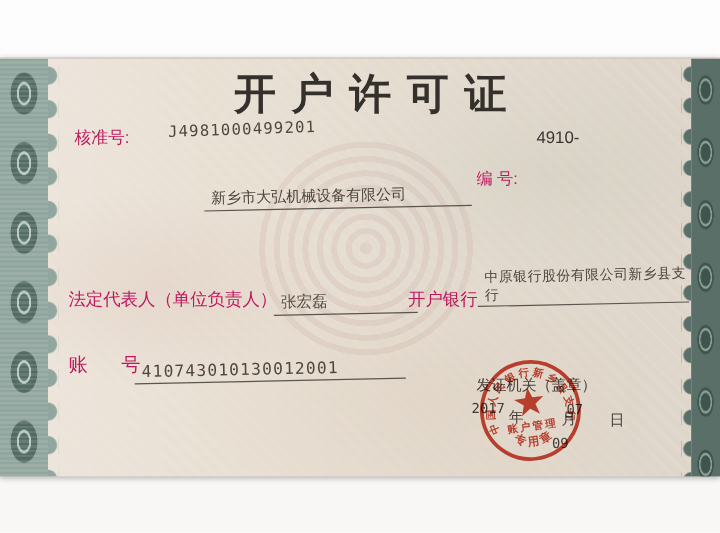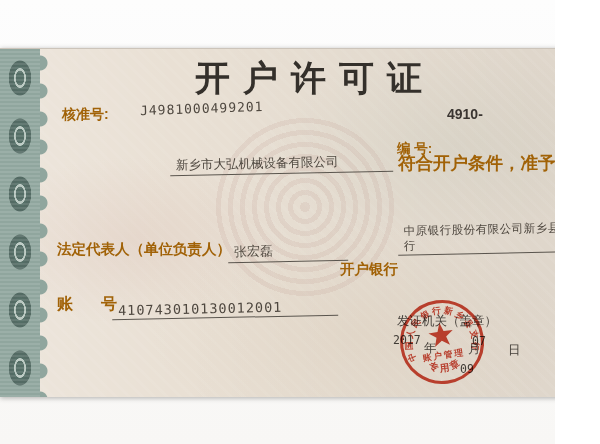--- a/index.html
+++ b/index.html
@@ -1,17 +1,17 @@
 <!DOCTYPE html>
 <html style="--serial-red: #b5352b; --seal-red: #cd3a27; --paper: #e9e0d4; --ink: #3b3733; --border-teal: #90a69e; --border-teal-dark: #5a6f68;"><head>
 <meta charset="utf-8">
 <style>
   html,body{margin:0;padding:0;background:#ffffff;}
   .photo{
-    position:relative;width:555px;height:444px;overflow:hidden;
+    position:relative;width:600px;height:444px;overflow:hidden;
     background:linear-gradient(180deg,#fdfdfd 0%,#f8f7f5 100%);
     font-family:"Liberation Sans",sans-serif;
   }
   
   .cert{
     position:absolute;left:0;top:48px;width:600px;height:348px;
     background-color:var(--paper,#e9e0d4);
     box-shadow:0 1px 5px rgba(0,0,0,.30);
     border-top:1px solid rgba(0,0,0,.12);
   }
@@ -57,38 +57,38 @@
     background-image:radial-gradient(circle 7px at 8px 13px,var(--border-teal-dark,#5a6f68) 6px,rgba(90,111,104,0) 7px);
     background-size:8px 26px;background-repeat:repeat-y;
   }
   
   .t{position:absolute;white-space:nowrap;color:var(--ink,#3b3733);}
   .title{
     top:6px;left:40px;right:10px;text-align:center;
     font-family:"DejaVu Serif",serif;font-weight:bold;
     font-size:35px;letter-spacing:13px;color:#34302b;
   }
-  .lab{font-weight:bold;color:#a16207;}
+  .lab{font-weight:normal;color:#be185d;}
   .typed{font-family:"DejaVu Sans Mono",monospace;color:#4e473f;}
   .fill{position:absolute;border-bottom:1.2px solid #5a554e;transform:rotate(-1.2deg);}
   .fill .typed{position:absolute;left:6px;bottom:1px;}
   .approval-label{left:62px;top:57px;font-size:14px;}
   .approval-value{left:140px;top:52px;font-size:13px;letter-spacing:1px;transform:rotate(-2deg);}
   .serial-label{left:397px;top:58px;font-size:13.5px;margin-top:33px;}
-  .serial-prefix{left:447px;top:57px;font-size:14px;font-weight:bold;color:#3a3531;}
+  .serial-prefix{left:447px;top:57px;font-size:14px;font-weight:normal;color:#3a3531;}
   .serial-value{left:491px;top:58px;font-size:13px;letter-spacing:1.5px;color:var(--serial-red,#b5352b);font-weight:bold;}
   .review-prefix{left:95px;top:102px;font-size:17.5px;}
   .company-fill{left:170px;top:104px;width:223px;height:20px;}
   .company-fill .typed{font-size:12.5px;}
   .review-suffix{left:398px;top:102px;font-size:17.5px;}
   .review-cont{left:57px;top:140px;font-size:18.5px;}
   .legalrep-label{left:57px;top:191px;font-size:14.5px;}
   .name-fill{left:228px;top:192px;width:120px;height:20px;}
   .name-fill .typed{font-size:13px;color:#564f46;}
-  .bank-label{left:340px;top:191px;font-size:14.5px;margin-top:20px;}
+  .bank-label{left:340px;top:191px;font-size:14.5px;}
   .bank-fill{left:398px;top:184px;width:176px;height:20px;}
   .bank-fill .typed{font-size:11.5px;letter-spacing:.5px;}
   .account-label{left:57px;top:245px;font-size:16px;letter-spacing:6px;}
   .account-fill{left:112px;top:246px;width:226px;height:22px;}
   .account-fill .typed{font-size:13.5px;letter-spacing:1px;}
   .issuer-label{left:397px;top:264px;font-size:12.5px;color:#46413b;}
   .date-num{font-family:"DejaVu Sans Mono",monospace;font-size:11.5px;color:#413c36;}
   .date-unit{font-size:12.5px;color:#46413b;}
   .d-year{left:393px;top:284px;}
   .d-year-u{left:424px;top:291px;}
@@ -122,21 +122,20 @@
 
     <span class="t lab approval-label">核准号:</span>
     <span class="t typed approval-value">J4981000499201</span>
 
     <span class="t lab serial-label">编 号:</span>
     <span class="t serial-prefix">4910-</span>
 
     <span class="fill company-fill">
       <span class="typed">新乡市大弘机械设备有限公司</span>
     </span>
-    <span class="t lab review-suffix">符合开户条件，准予</span>
 
     <span class="t lab legalrep-label">法定代表人（单位负责人）</span>
     <span class="fill name-fill">
       <span class="typed">张宏磊</span>
     </span>
     <span class="t lab bank-label">开户银行</span>
     <span class="fill bank-fill">
       <span class="typed">中原银行股份有限公司新乡县支行</span>
     </span>
 

